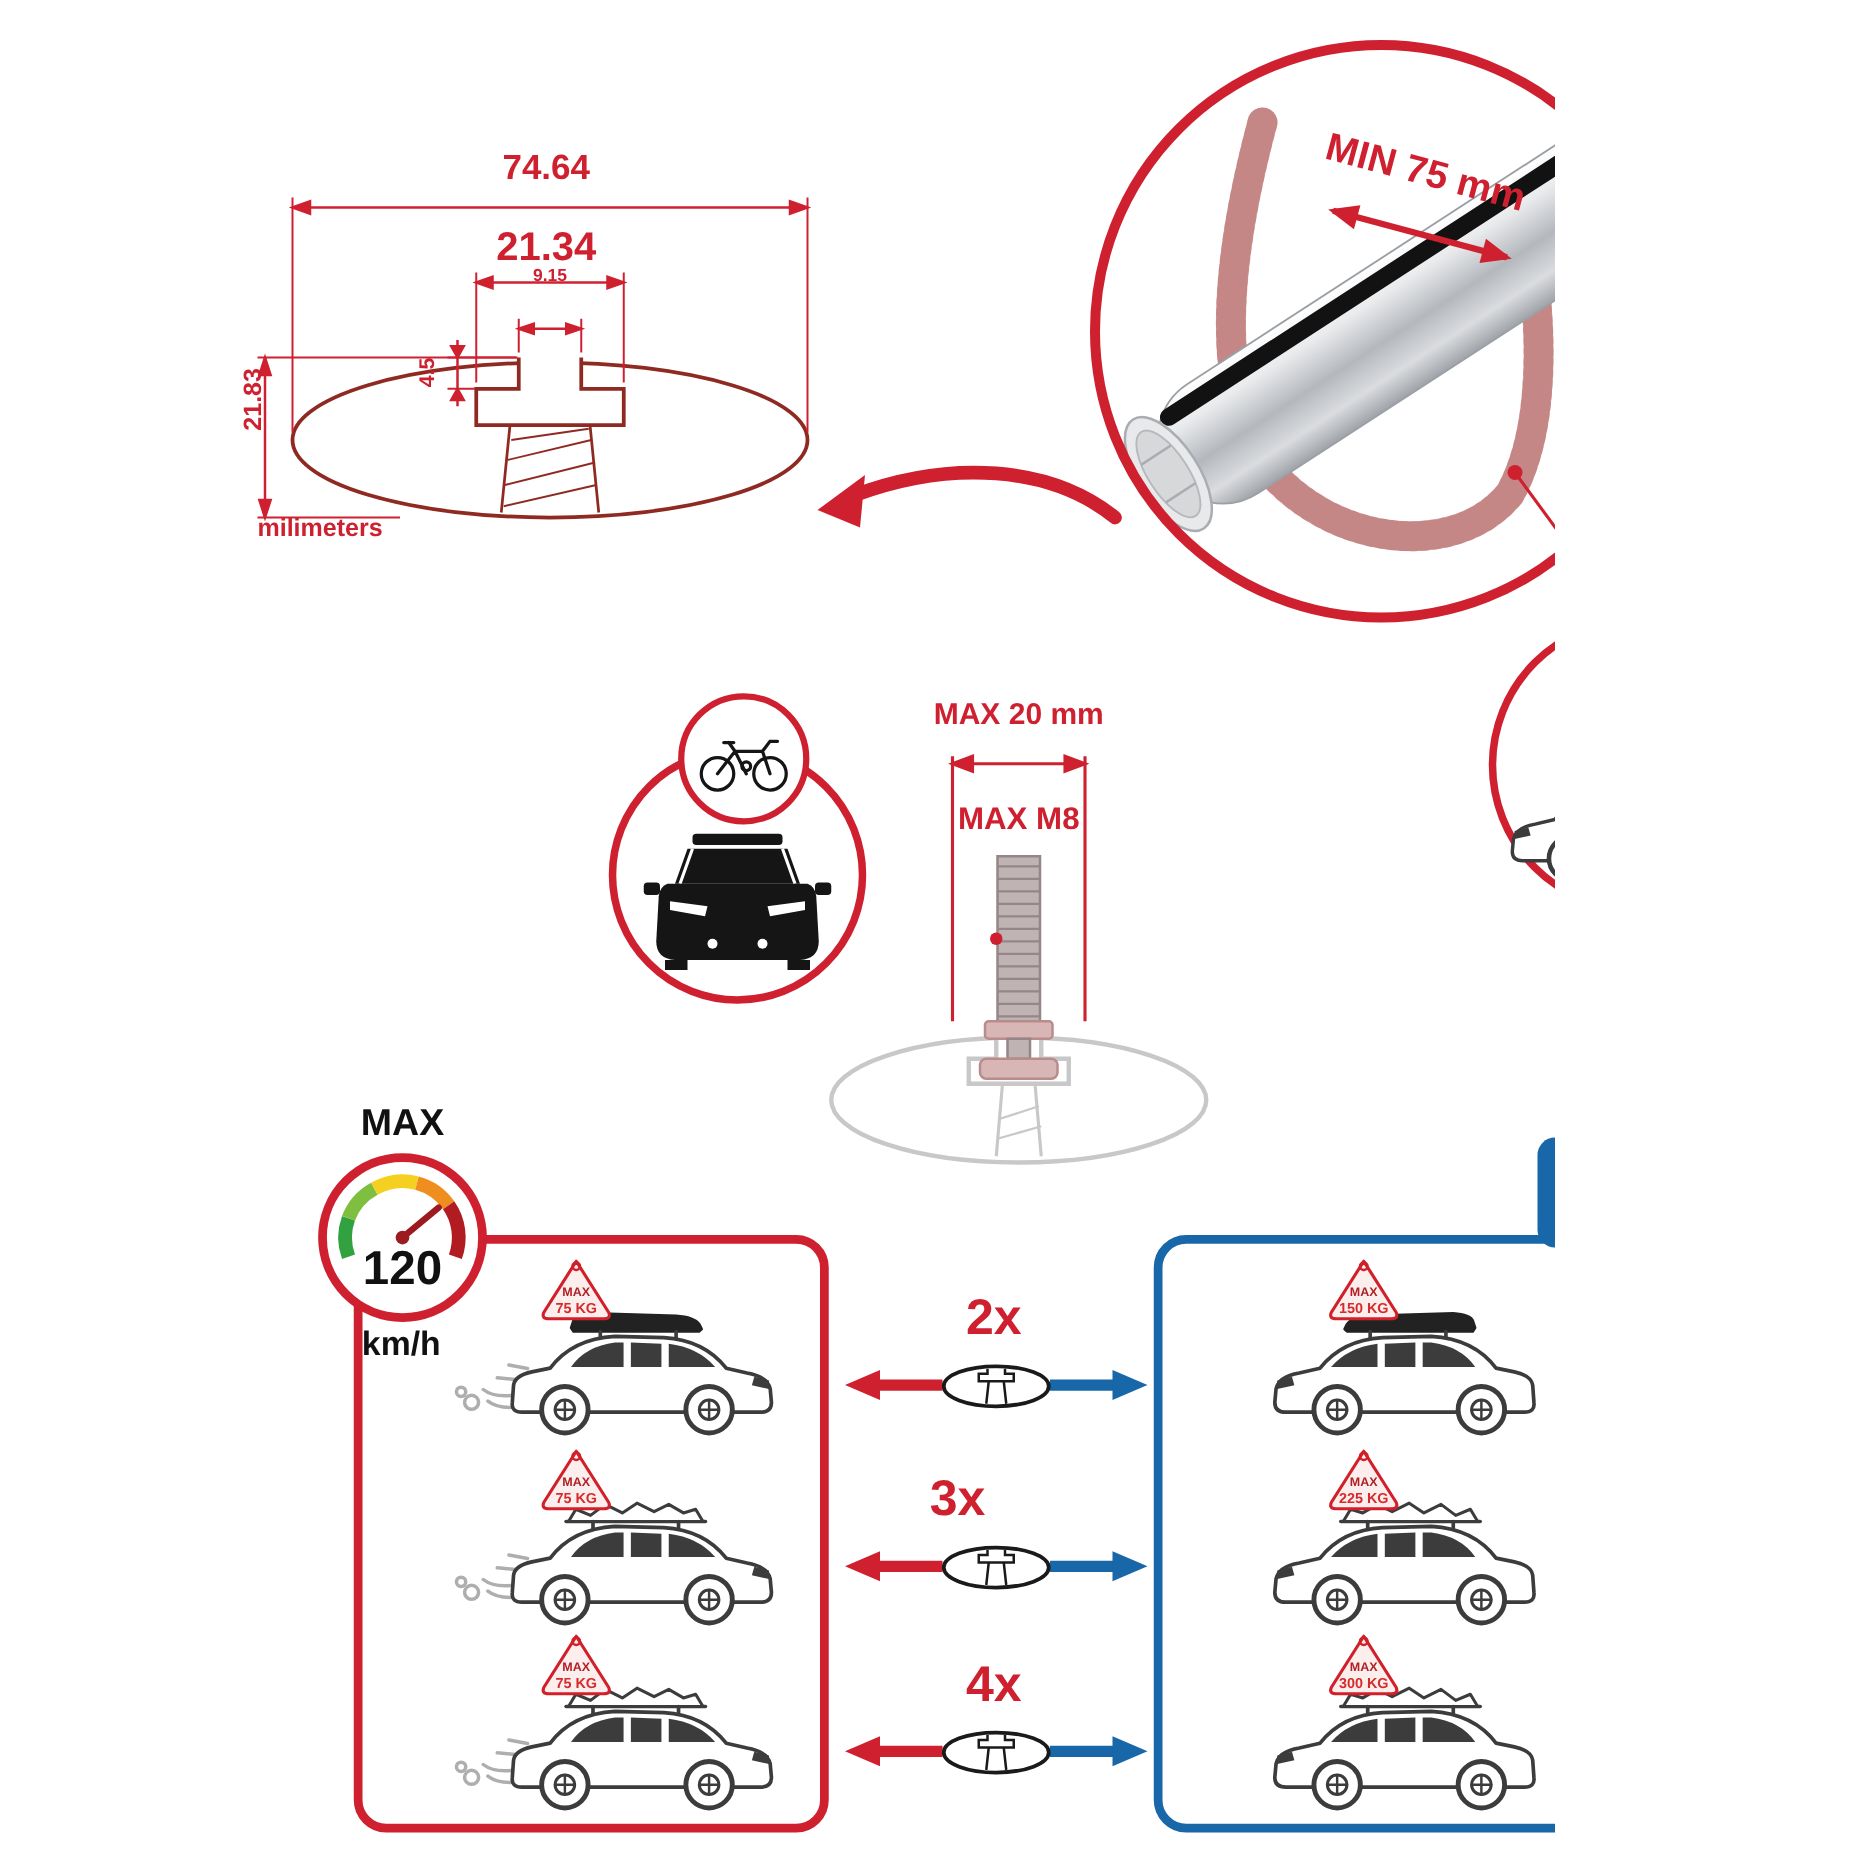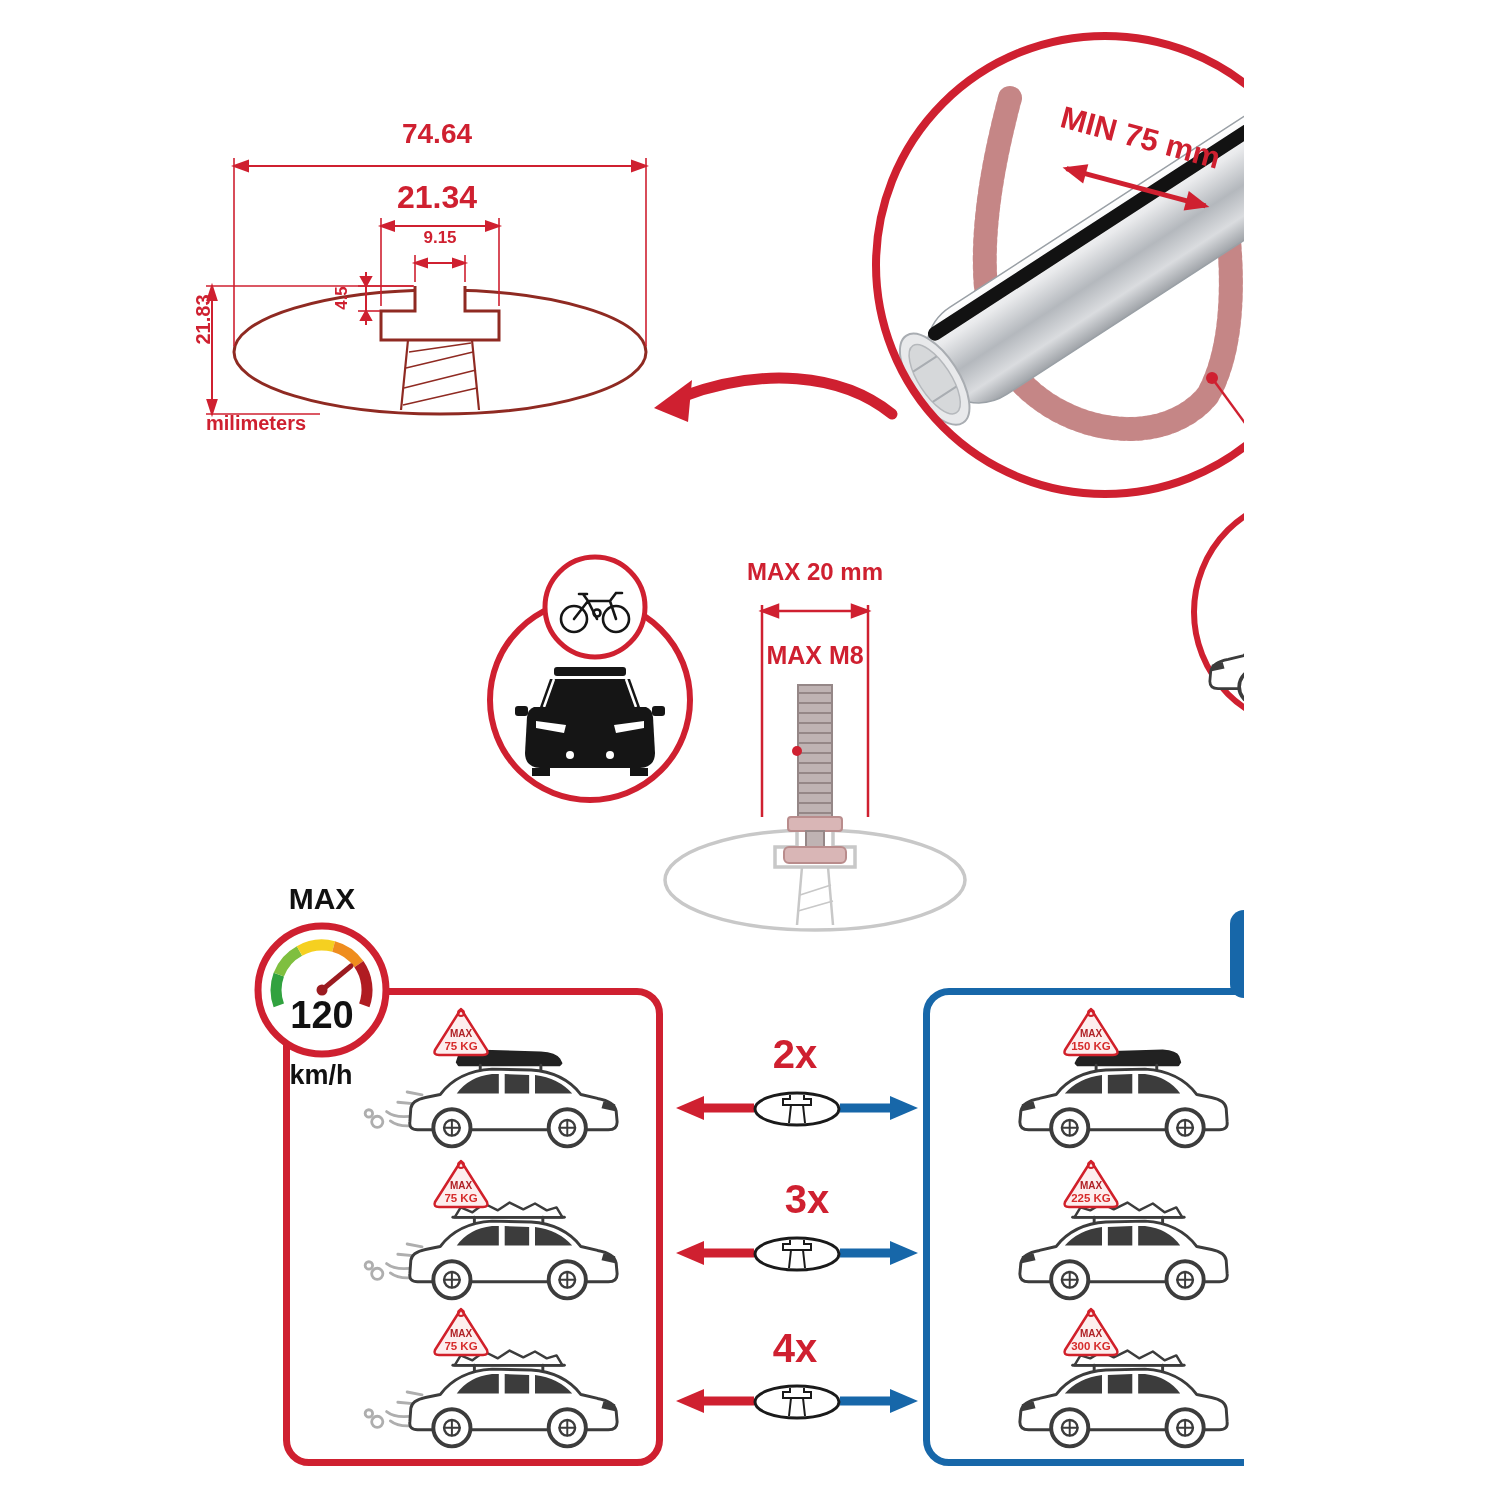--- a/index.html
+++ b/index.html
@@ -122,21 +122,21 @@
       <line x1="42" y1="186" x2="42" y2="314"></line>
       <polygon points="42,186 37.5,200 46.5,200"></polygon>
         <polygon points="42,314 37.5,300 46.5,300"></polygon>
       <line x1="36" y1="186" x2="243" y2="186" stroke-width="1.6"></line>
       <line x1="36" y1="314" x2="150" y2="314" stroke-width="1.6"></line>
     </g>
   </svg>
 
   <span class="lbl" style="left:357px;top:118px;width:160px;font-size:28px">74.64</span>
   <span class="lbl" style="left:377px;top:179px;width:120px;font-size:32px">21.34</span>
-  <span class="lbl" style="left:390px;top:228px;width:100px;font-size:17px">9.15</span>
+  <span class="lbl" style="left:390px;top:212px;width:100px;font-size:14px">9.15</span>
   <span class="lbl" style="left:312px;top:288px;width:60px;font-size:17px;transform:rotate(-90deg)">4.5</span>
   <span class="lbl" style="left:158px;top:308px;width:90px;font-size:20px;transform:rotate(-90deg)">21.83</span>
   <span class="lbl" style="left:206px;top:412px;font-size:20px">milimeters</span>
 
   <svg class="abs" style="left:640px;top:350px;width:270px;height:110px" viewBox="0 0 270 110">
     <path d="M252 64 C 200 22, 120 18, 44 46" fill="none" stroke="#cf2030" stroke-width="11" stroke-linecap="round"></path>
     <polygon points="14,58 52,30 48,72" fill="#cf2030"></polygon>
   </svg>
 
   <svg class="abs" style="left:860px;top:20px;width:500px;height:500px" viewBox="0 0 500 500">
@@ -340,21 +340,21 @@
     <polygon points="42,18 42,42 14,30" fill="#cf2030"></polygon>
     <line x1="178" y1="30" x2="230" y2="30" stroke="#1767a9" stroke-width="9"></line>
     <polygon points="228,18 228,42 256,30" fill="#1767a9"></polygon>
     <g fill="#fff" stroke="#1a1a1a">
       <ellipse cx="135" cy="31" rx="42" ry="16" stroke-width="3"></ellipse>
       <path d="M128 17 L128 21 L121 21 L121 27 L149 27 L149 21 L142 21 L142 17" stroke-width="2"></path>
       <path d="M129 27 L127 45 M141 27 L143 45" stroke-width="2" fill="none"></path>
     </g>
   </svg>
 
-  <span class="lbl" style="left:757px;top:1177px;width:100px;font-size:40px">3x</span>
+  <span class="lbl" style="left:716px;top:1177px;width:100px;font-size:40px">3x</span>
   <svg class="abs" style="left:662px;top:1223px;width:270px;height:60px" viewBox="0 0 270 60">
     <line x1="92" y1="30" x2="40" y2="30" stroke="#cf2030" stroke-width="9"></line>
     <polygon points="42,18 42,42 14,30" fill="#cf2030"></polygon>
     <line x1="178" y1="30" x2="230" y2="30" stroke="#1767a9" stroke-width="9"></line>
     <polygon points="228,18 228,42 256,30" fill="#1767a9"></polygon>
     <g fill="#fff" stroke="#1a1a1a">
       <ellipse cx="135" cy="31" rx="42" ry="16" stroke-width="3"></ellipse>
       <path d="M128 17 L128 21 L121 21 L121 27 L149 27 L149 21 L142 21 L142 17" stroke-width="2"></path>
       <path d="M129 27 L127 45 M141 27 L143 45" stroke-width="2" fill="none"></path>
     </g>

